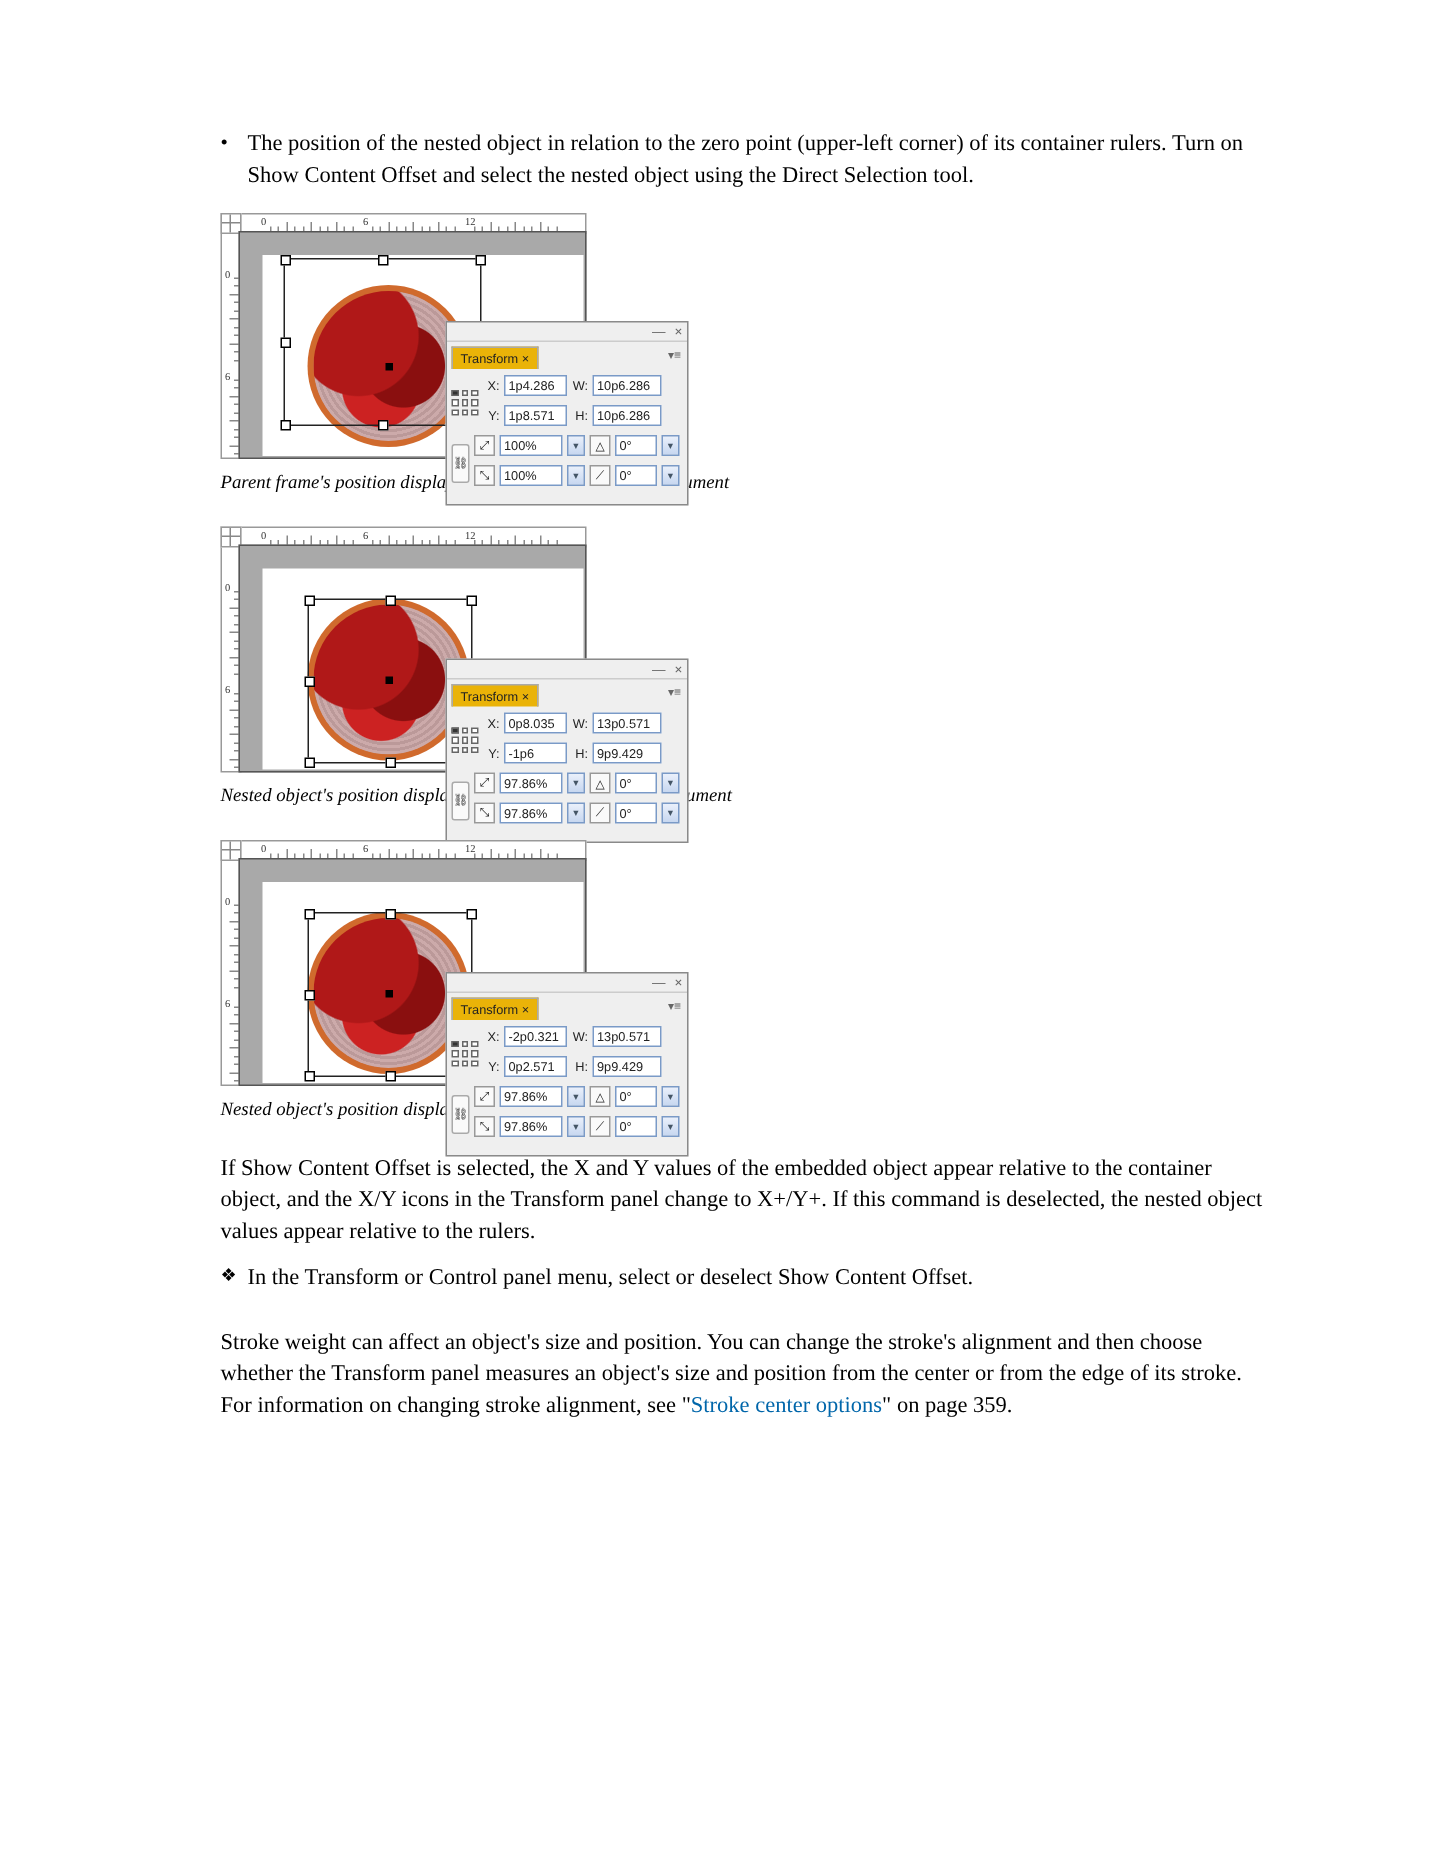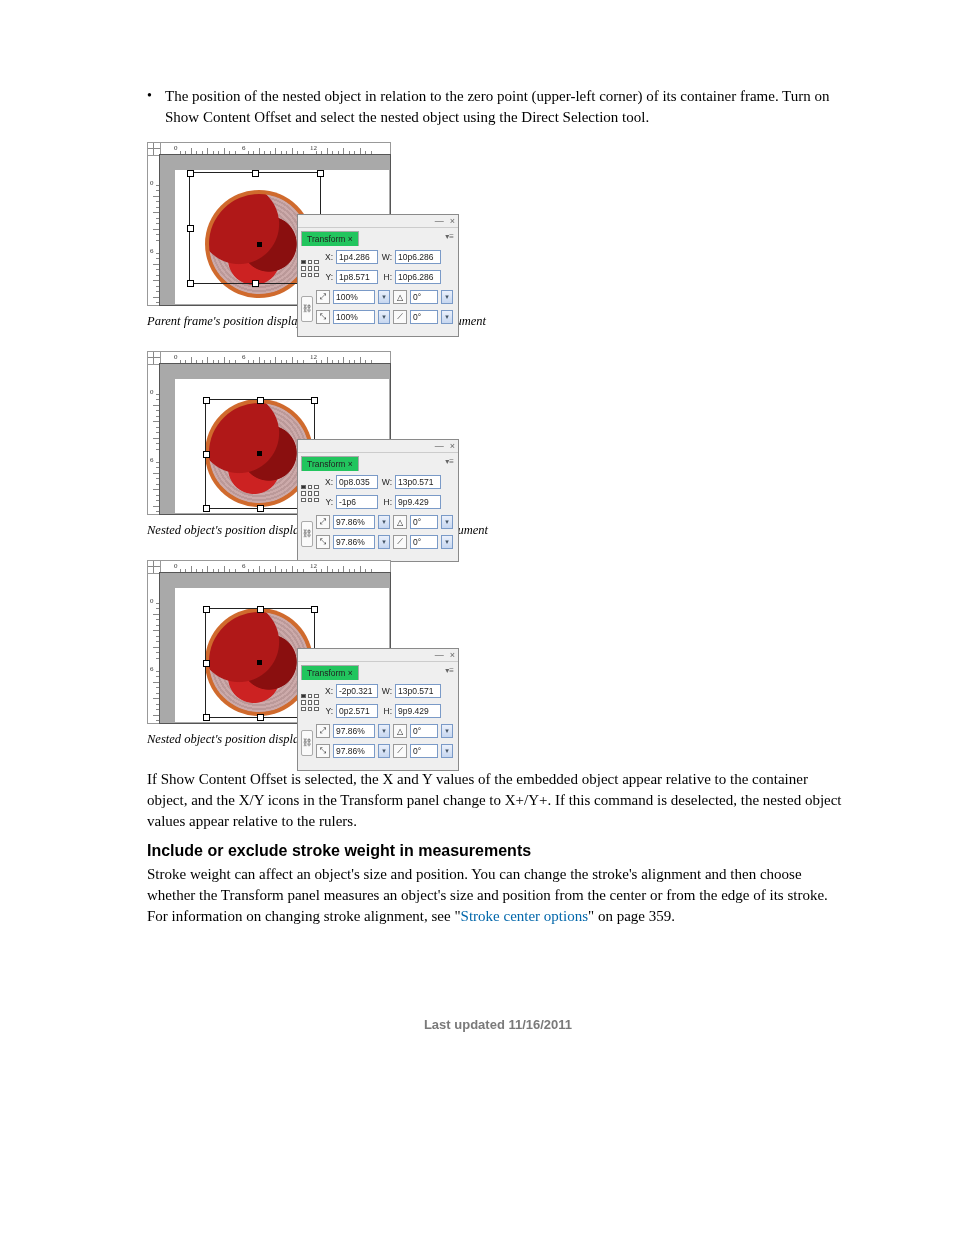--- a/index.html
+++ b/index.html
@@ -198,21 +198,21 @@
     font-family: Tahoma, Arial, sans-serif;
     font-size: 8.5px;
     color: #222;
   }
   .panel-top {
     display:flex; justify-content:flex-end; gap:6px;
     padding:1px 3px; border-bottom:1px solid #ccc;
     font-size:9px; color:#666;
   }
   .panel-tab {
-    display:inline-block; padding:2px 5px; background:#22c55e;
+    display:inline-block; padding:2px 5px; background:#eab308;
     border:1px solid #aaa; border-bottom:none;
     margin:3px 0 0 3px;
   }
   .panel-body {
     padding:4px 3px 6px 3px;
   }
   .prow { display:flex; align-items:center; gap:3px; margin-bottom:3px; }
   .ref-grid {
     width:18px; height:18px;
     display:grid; grid-template-columns:repeat(3,1fr); grid-template-rows:repeat(3,1fr);
@@ -243,21 +243,21 @@
     position:absolute; background:#888;
   }
 </style>
 </head>
 <body>
 
 <div class="page">
 
 
   <ul class="bullet">
-    <li>The position of the nested object in relation to the zero point (upper-left corner) of its container frame. Turn on Show Content Offset and select the nested object using the Direct Selection tool.</li>
+    <li>The position of the nested object in relation to the zero point (upper-left corner) of its container rulers. Turn on Show Content Offset and select the nested object using the Direct Selection tool.</li>
   </ul>
 
   <div id="figures-host">
       <div class="figure">
         <div class="fig-wrap">
           <div class="ruler-h">
             <span class="tick" style="left: 26px;">0</span>
             <span class="tick-minor" style="left: 31.5px; top: 8px; width: 1px; height: 4px;"></span>
             <span class="tick-minor" style="left: 37px; top: 8px; width: 1px; height: 4px;"></span>
             <span class="tick-minor" style="left: 42.5px; top: 5px; width: 1px; height: 7px;"></span>
@@ -701,23 +701,22 @@
                 </div>
               </div>
             </div></div>
         </div>
         <p class="caption">Nested object's position displayed relative to container frame</p>
       </div>
     </div>
 
   <p class="body-text">If Show Content Offset is selected, the X and Y values of the embedded object appear relative to the container object, and the X/Y icons in the Transform panel change to X+/Y+. If this command is deselected, the nested object values appear relative to the rulers.</p>
 
-
-  <h3 class="subhead">Include or exclude stroke weight in measurements</h3>
+  <ul class="diamond-list">
+    <li>In the Transform or Control panel menu, select or deselect Show Content Offset.</li>
+  </ul>
+
   <p class="body-text">
     <span>Stroke weight can affect an object's size and position. You can change the stroke's alignment and then choose whether the Transform panel measures an object's size and position from the center or from the edge of its stroke. For information on changing stroke alignment, see "</span><a class="link" href="#">Stroke center options</a><span>" on page 359.</span>
   </p>
 
-  <div class="footer">
-    <span>Last updated </span><span>11/16/2011</span>
-  </div>
 
 </div>
 
 </body></html>

